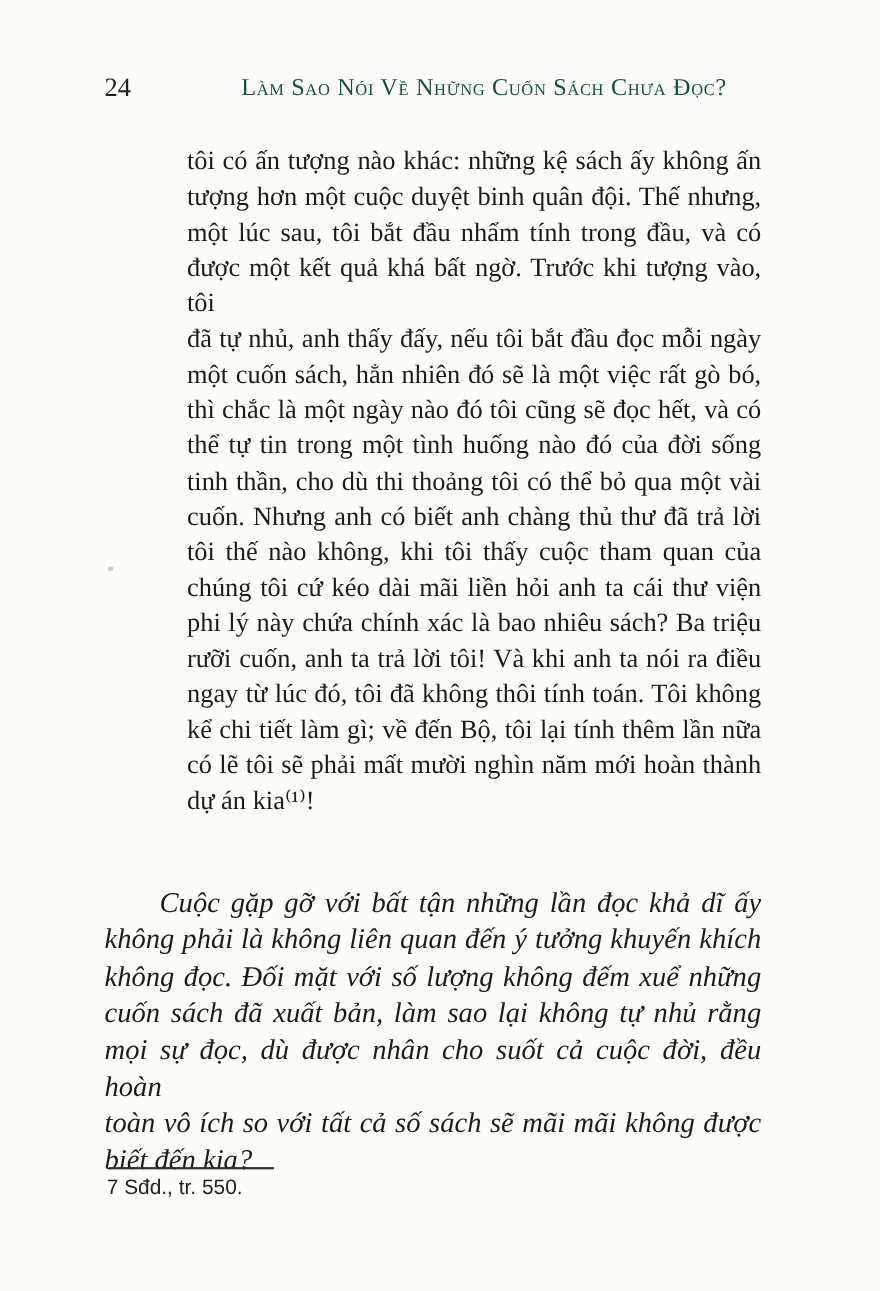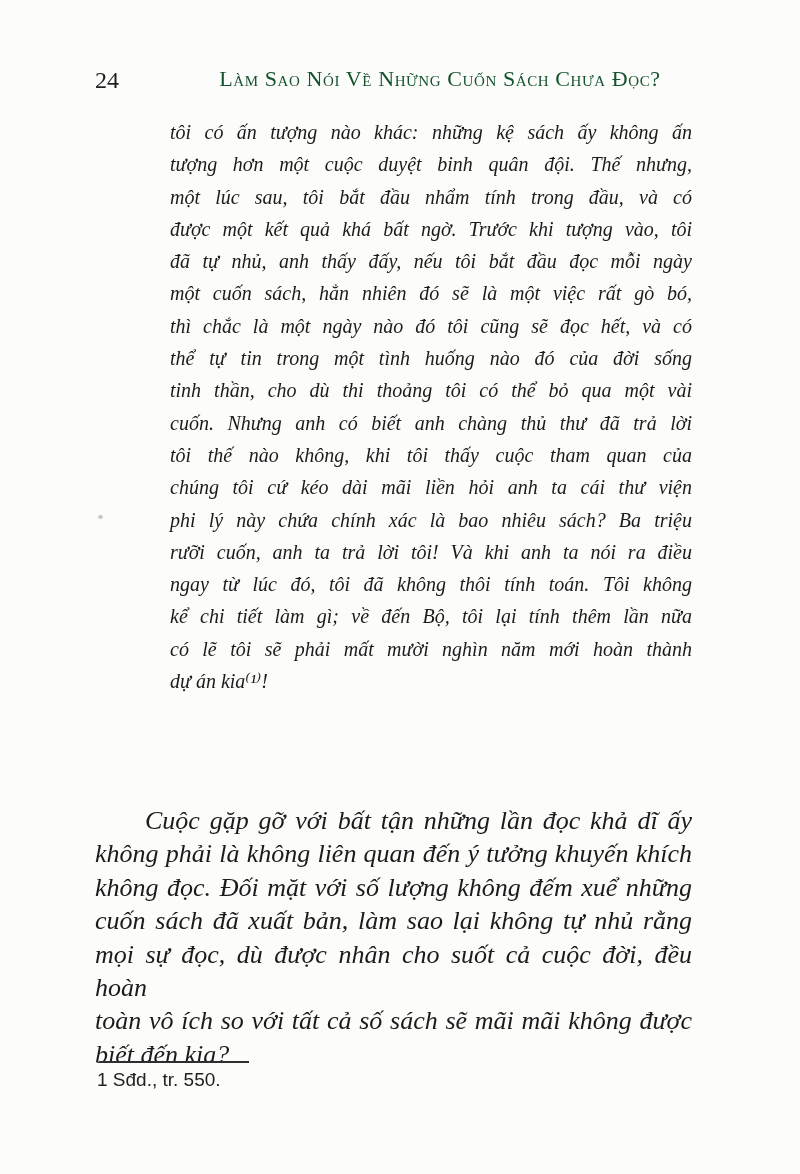--- a/index.html
+++ b/index.html
@@ -31,25 +31,24 @@
     font-variant: small-caps;
     font-size: 22px;
     line-height: 32px;
     letter-spacing: 0.6px;
     color: #14532d;
     white-space: nowrap;
   }
   .quote {
     position: absolute;
     left: 170px;
-    top: 116px;
+    top: 131px;
     width: 522px;
-    font-size: 20px;
+    font-size: 24px;
     line-height: 32.3px;
-    font-style: italic;
   }
   .para {
     position: absolute;
     left: 95px;
     top: 804px;
     width: 597px;
     font-size: 26px;
     line-height: 33.4px;
     font-style: italic;
   }
@@ -116,15 +115,15 @@
   <div class="para">
       <div class="tline indent">Cuộc gặp gỡ với bất tận những lần đọc khả dĩ ấy</div>
       <div class="tline">không phải là không liên quan đến ý tưởng khuyến khích</div>
       <div class="tline">không đọc. Đối mặt với số lượng không đếm xuể những</div>
       <div class="tline">cuốn sách đã xuất bản, làm sao lại không tự nhủ rằng</div>
       <div class="tline">mọi sự đọc, dù được nhân cho suốt cả cuộc đời, đều hoàn</div>
       <div class="tline">toàn vô ích so với tất cả số sách sẽ mãi mãi không được</div>
       <div class="tline last">biết đến kia?</div>
     </div>
   <div class="fn-rule"></div>
-  <div class="footnote">1 Sđd., tr. 550.</div>
+  <div class="footnote">7 Sđd., tr. 550.</div>
   <div class="speck"></div>
 </div>
 
 </body></html>

